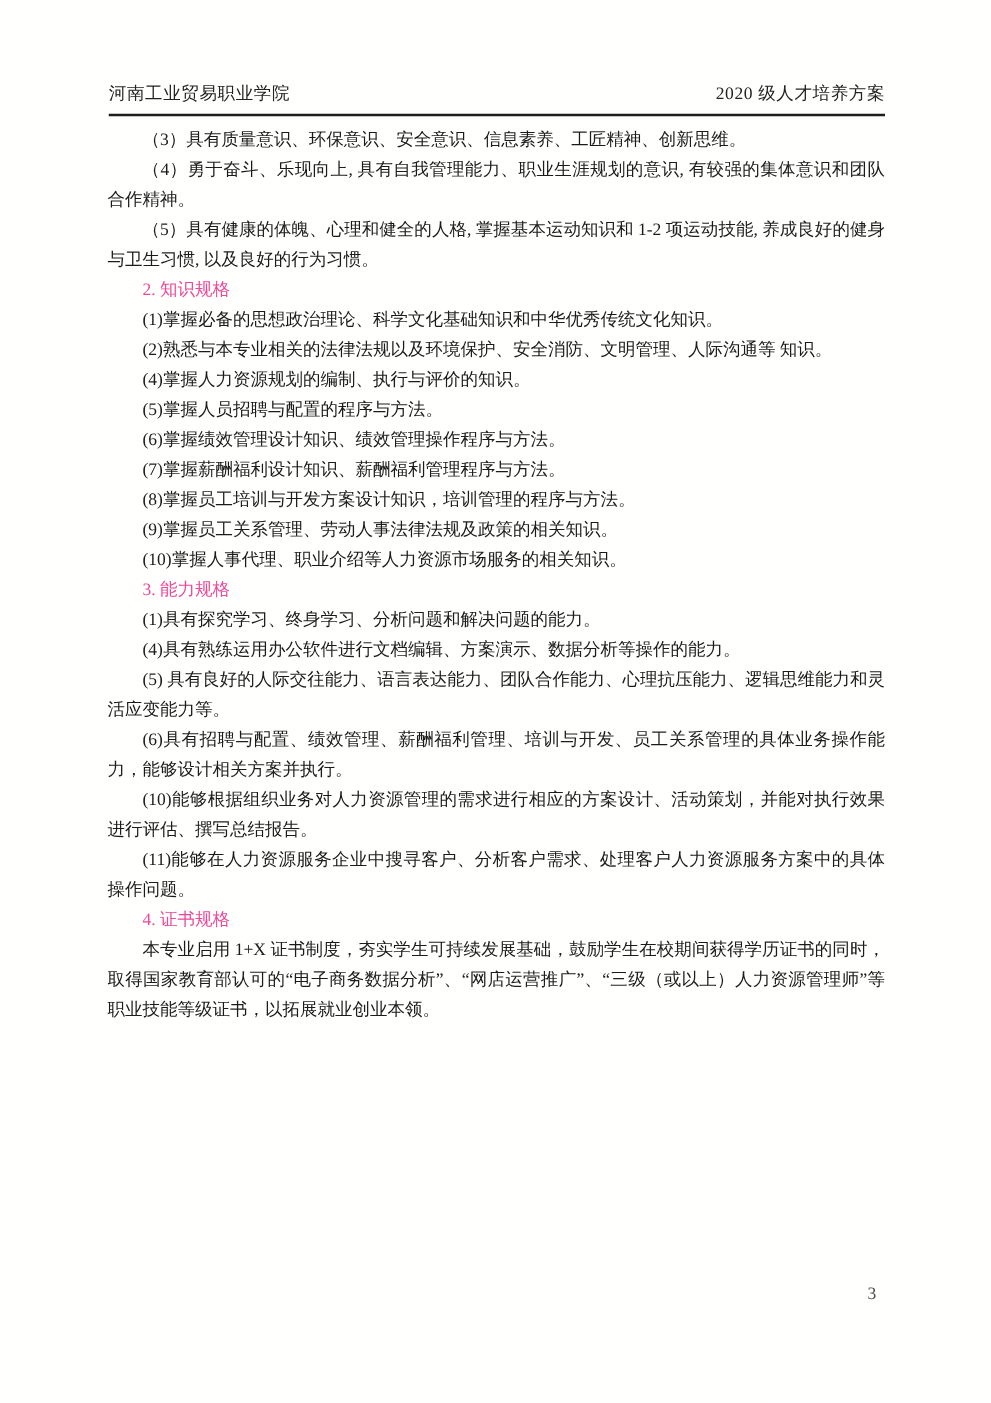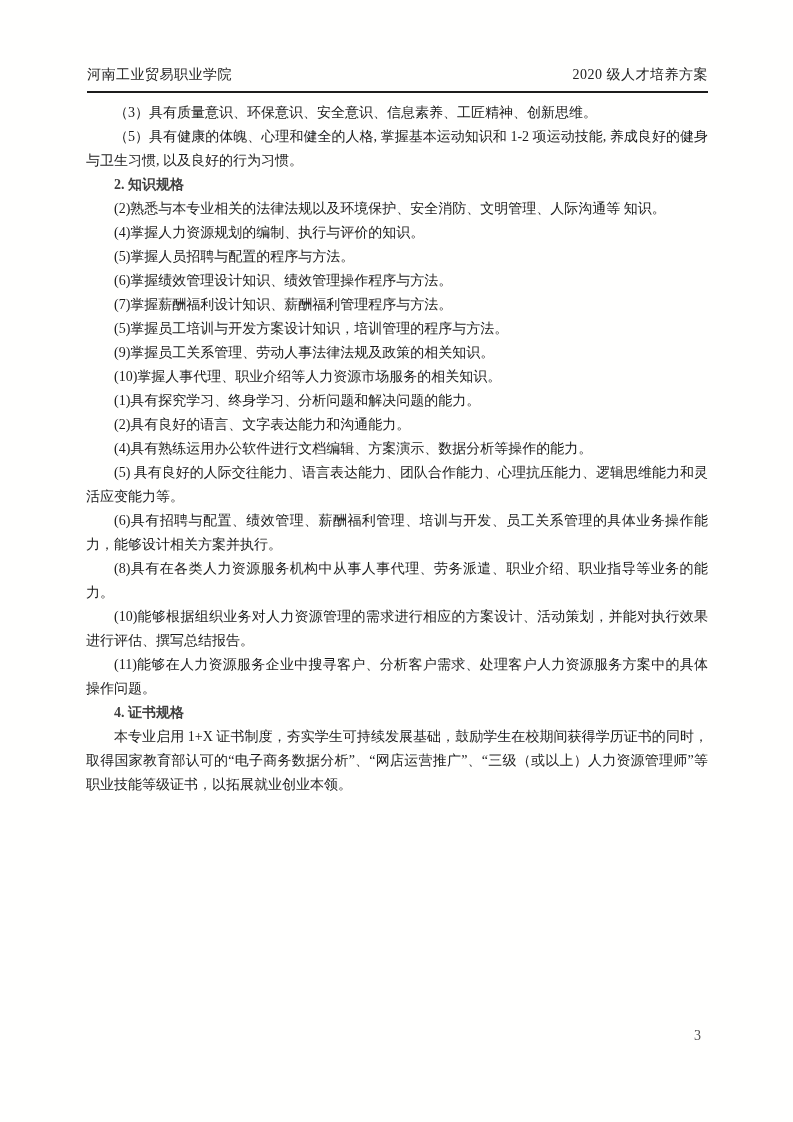--- a/index.html
+++ b/index.html
@@ -41,22 +41,22 @@
     line-height: 24px;
     text-align: justify;
     color: #1b1b1b;
   }
   .doc-body p {
     margin: 0;
     padding: 0;
     text-indent: 2em;
   }
   .doc-body p.heading {
-    font-weight: bold;
-    color: #404040;
+    font-weight: normal;
+    color: #ec4899;
   }
   
   .page-number {
     position: absolute;
     left: 694px;
     top: 1028px;
     font-size: 14px;
     color: #4d4d4d;
   }
 </style>
@@ -65,36 +65,37 @@
 
 <div class="page">
 
   <div class="page-header">
     <span>河南工业贸易职业学院</span>
     <span>2020 级人才培养方案</span>
   </div>
 
   <div class="doc-body">
     <p>（3）具有质量意识、环保意识、安全意识、信息素养、工匠精神、创新思维。</p>
+    <p>（4）勇于奋斗、乐现向上, 具有自我管理能力、职业生涯规划的意识, 有较强的集体意识和团队合作精神。</p>
     <p>（5）具有健康的体魄、心理和健全的人格, 掌握基本运动知识和 1-2 项运动技能, 养成良好的健身与卫生习惯, 以及良好的行为习惯。</p>
     <p class="heading">2. 知识规格</p>
+    <p>(1)掌握必备的思想政治理论、科学文化基础知识和中华优秀传统文化知识。</p>
     <p>(2)熟悉与本专业相关的法律法规以及环境保护、安全消防、文明管理、人际沟通等 知识。</p>
     <p>(4)掌握人力资源规划的编制、执行与评价的知识。</p>
     <p>(5)掌握人员招聘与配置的程序与方法。</p>
     <p>(6)掌握绩效管理设计知识、绩效管理操作程序与方法。</p>
     <p>(7)掌握薪酬福利设计知识、薪酬福利管理程序与方法。</p>
-    <p>(5)掌握员工培训与开发方案设计知识，培训管理的程序与方法。</p>
+    <p>(8)掌握员工培训与开发方案设计知识，培训管理的程序与方法。</p>
     <p>(9)掌握员工关系管理、劳动人事法律法规及政策的相关知识。</p>
     <p>(10)掌握人事代理、职业介绍等人力资源市场服务的相关知识。</p>
+    <p class="heading">3. 能力规格</p>
     <p>(1)具有探究学习、终身学习、分析问题和解决问题的能力。</p>
-    <p>(2)具有良好的语言、文字表达能力和沟通能力。</p>
     <p>(4)具有熟练运用办公软件进行文档编辑、方案演示、数据分析等操作的能力。</p>
     <p>(5) 具有良好的人际交往能力、语言表达能力、团队合作能力、心理抗压能力、逻辑思维能力和灵活应变能力等。</p>
     <p>(6)具有招聘与配置、绩效管理、薪酬福利管理、培训与开发、员工关系管理的具体业务操作能力，能够设计相关方案并执行。</p>
-    <p>(8)具有在各类人力资源服务机构中从事人事代理、劳务派遣、职业介绍、职业指导等业务的能力。</p>
     <p>(10)能够根据组织业务对人力资源管理的需求进行相应的方案设计、活动策划，并能对执行效果进行评估、撰写总结报告。</p>
     <p>(11)能够在人力资源服务企业中搜寻客户、分析客户需求、处理客户人力资源服务方案中的具体操作问题。</p>
     <p class="heading">4. 证书规格</p>
     <p>本专业启用 1+X 证书制度，夯实学生可持续发展基础，鼓励学生在校期间获得学历证书的同时，取得国家教育部认可的“电子商务数据分析”、“网店运营推广”、“三级（或以上）人力资源管理师”等职业技能等级证书，以拓展就业创业本领。</p>
   </div>
 
   <div class="page-number">3</div>
 
 </div>
 

